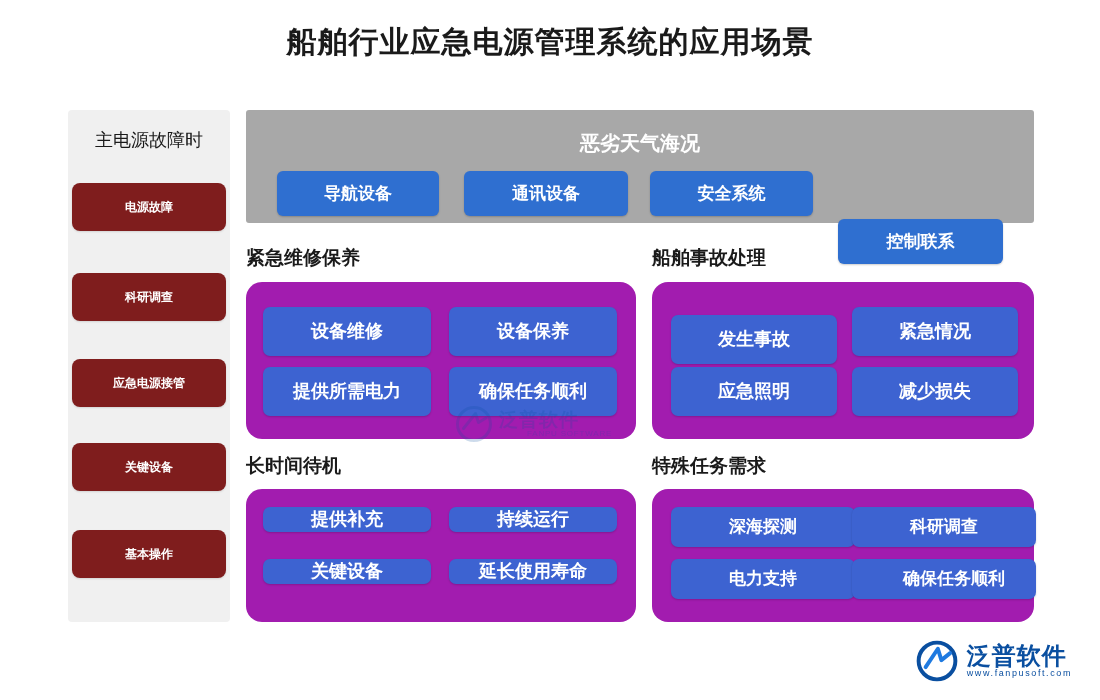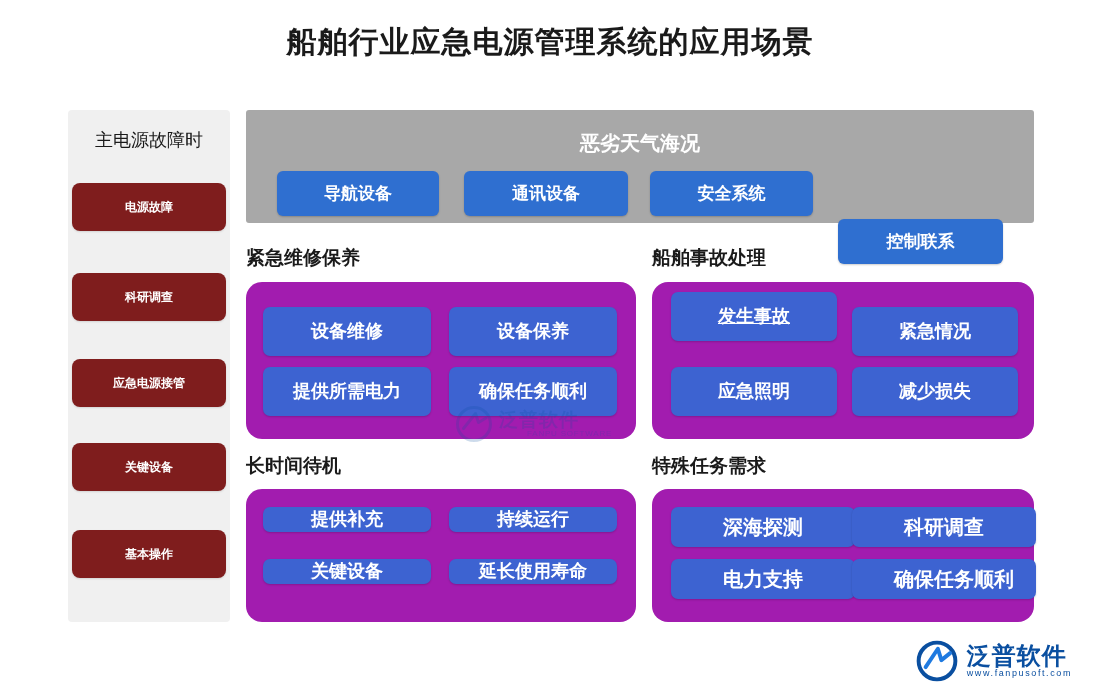--- a/index.html
+++ b/index.html
@@ -148,34 +148,34 @@
 
   
   .p-lt .chip { width: 168px; height: 49px; font-size: 18px; }
   .p-lt .c0 { left: 17px; top: 25px; }
   .p-lt .c1 { left: 203px; top: 25px; }
   .p-lt .c2 { left: 17px; top: 85px; }
   .p-lt .c3 { left: 203px; top: 85px; }
 
   
   .p-rt .chip { width: 166px; height: 49px; font-size: 18px; }
-  .p-rt .c0 { left: 19px; top: 10px; text-decoration: underline; }
+  .p-rt .c0 { left: 19px; top: 33px; }
   .p-rt .c1 { left: 200px; top: 25px; }
   .p-rt .c2 { left: 19px; top: 85px; }
   .p-rt .c3 { left: 200px; top: 85px; }
 
   
   .p-lb .chip { width: 168px; height: 25px; font-size: 18px; }
   .p-lb .c0 { left: 17px; top: 18px; }
   .p-lb .c1 { left: 203px; top: 18px; }
   .p-lb .c2 { left: 17px; top: 70px; }
   .p-lb .c3 { left: 203px; top: 70px; }
 
   
-  .p-rb .chip { width: 184px; height: 40px; font-size: 20px; }
+  .p-rb .chip { width: 184px; height: 40px; font-size: 17px; }
   .p-rb .c0 { left: 19px; top: 18px; }
   .p-rb .c1 { left: 200px; top: 18px; }
   .p-rb .c2 { left: 19px; top: 70px; }
   .p-rb .c3 { left: 200px; top: 70px; padding-left: 20px; }
 
   
   .watermark {
     position: absolute;
     left: 456px;
     top: 398px;

